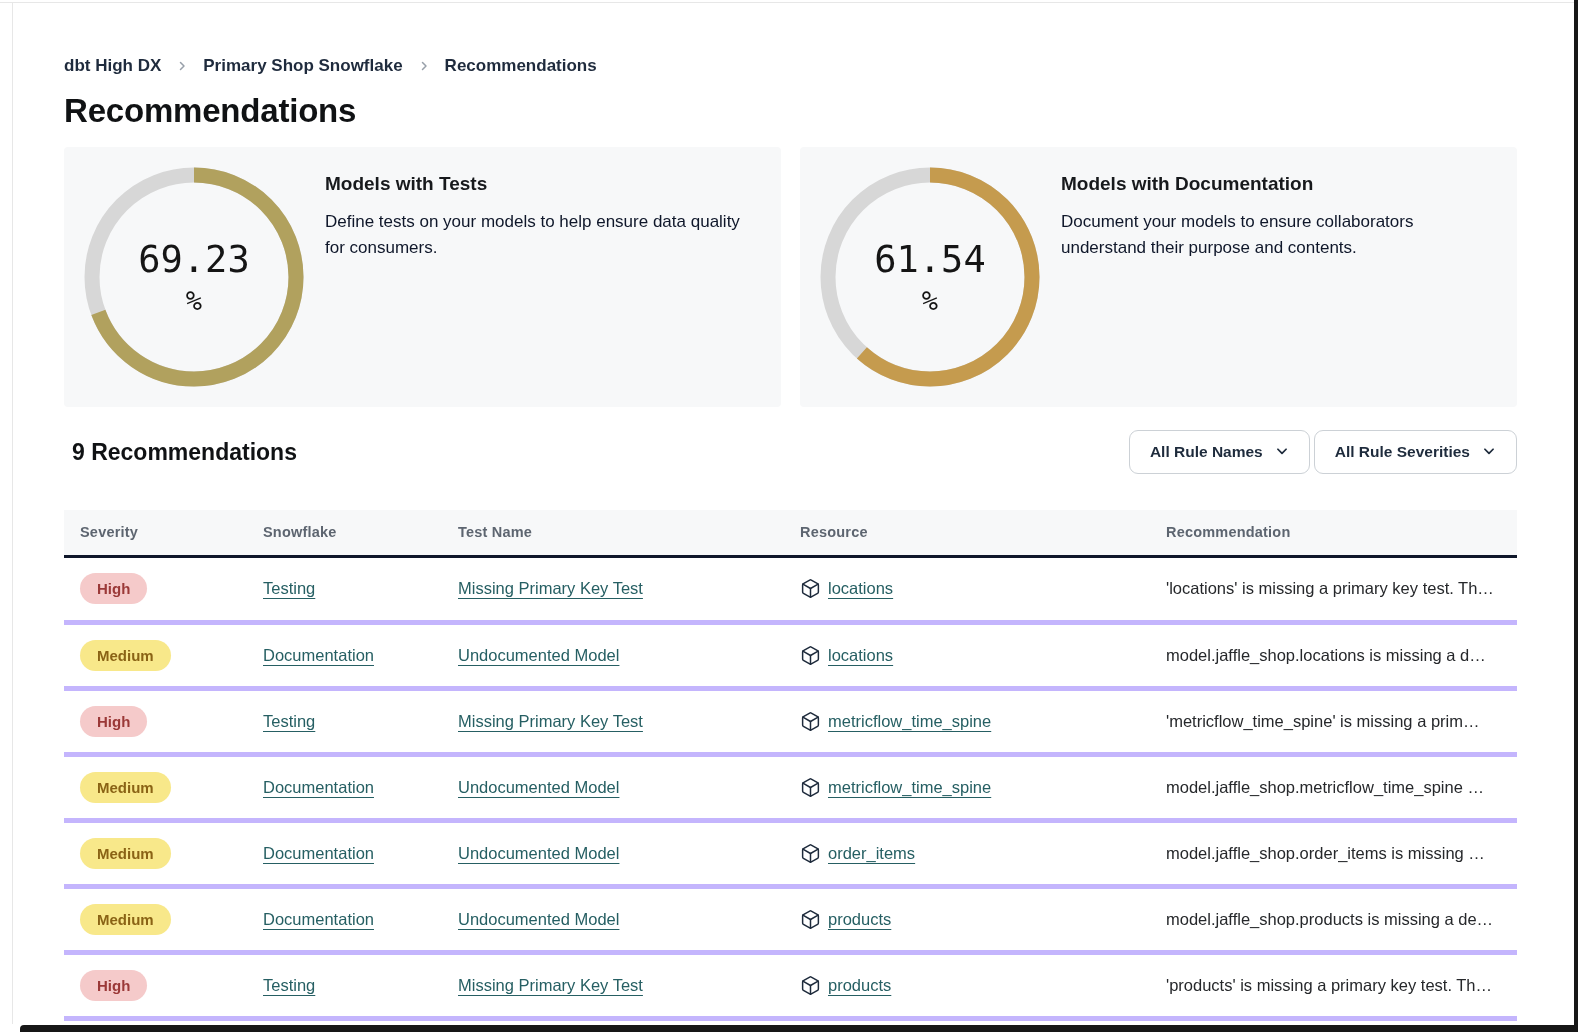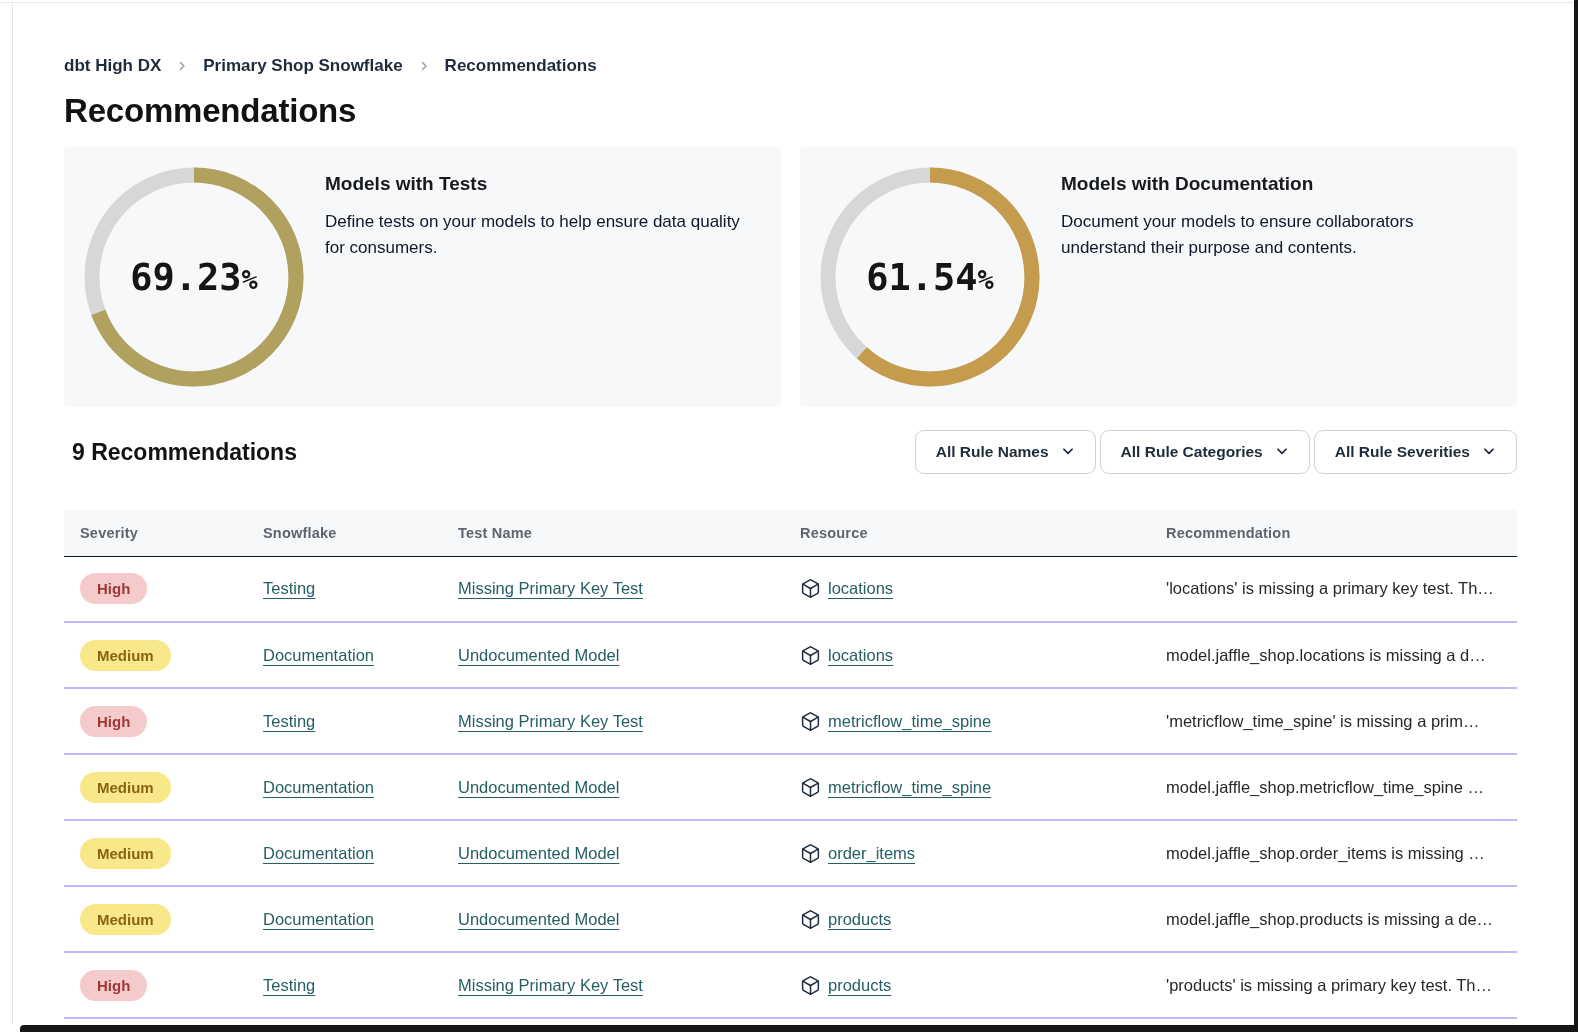--- a/index.html
+++ b/index.html
@@ -20,21 +20,21 @@
   .breadcrumb .sep { display:flex; align-items:center; color:#98a0aa; }
 
   h1.page-title { margin-top:16px; font-size:33px; font-weight:700; color:#101214; letter-spacing:-0.2px; }
 
   
   .cards { display:flex; gap:19px; margin-top:17px; }
   .card { flex:1; height:260px; background:#f7f8f9; border-radius:4px; display:flex; align-items:flex-start; padding:20px 24px 20px 20px; }
   .donut-wrap { position:relative; width:220px; height:220px; flex:0 0 220px; }
   .donut-wrap svg { transform:rotate(-90deg); }
   .donut-label { position:absolute; inset:0; display:flex; align-items:center; justify-content:center;
-                 font-family:"DejaVu Sans Mono", monospace; font-weight:700; font-size:37px; color:#151515; }
+                 font-family:"DejaVu Sans Mono", monospace; font-weight:400; font-size:37px; color:#151515;flex-direction:column; }
   .donut-label .pct-suffix { font-size:27px; margin-top:4px; }
   .card-text { margin-left:21px; padding-top:6px; max-width:445px; }
   .card-title { font-size:19px; font-weight:700; color:#17191c; }
   .card-desc { margin-top:14px; font-size:17px; line-height:26px; color:#0f172a; }
 
   
   .list-header { display:flex; align-items:center; justify-content:space-between; margin-top:23px; }
   .count-label { font-size:23px; font-weight:700; color:#101214;margin-left:8px; }
   .filters { display:flex; gap:4px;align-items:center; }
   .filter-btn { display:flex; align-items:center; gap:12px; height:44px; padding:0 20px;
@@ -43,22 +43,22 @@
   .filter-btn svg { margin-top:1px; }
 
   
   table.rec-table { width:100%; border-collapse:collapse; margin-top:36px; table-layout:fixed; }
   .rec-table col.c-severity { width:183px; }
   .rec-table col.c-category { width:195px; }
   .rec-table col.c-rule     { width:342px; }
   .rec-table col.c-resource { width:366px; }
   .rec-table thead th { background:#f7f8f9; height:46px; text-align:left; padding:0 0 0 16px;
                         font-size:14.5px; font-weight:700; color:#5d6570; letter-spacing:0.2px;
-                        border-bottom:1px solid #0f172a; }
-  .rec-table tbody td { height:66px; padding:0 0 0 16px; border-bottom:2px solid #c4b5fd;
+                        border-bottom:3px solid #0f172a; }
+  .rec-table tbody td { height:66px; padding:0 0 0 16px; border-bottom:5px solid #c4b5fd;
                         white-space:nowrap; overflow:hidden; }
   .badge { display:inline-block; padding:7px 17px; border-radius:18px; font-size:15px; font-weight:700; }
   .badge.high   { background:#f5caca; color:#9b3938; }
   .badge.medium { background:#f8e88a; color:#8a6315; }
   a.tlink { color:#265f63; font-size:16.5px; text-decoration:underline; text-underline-offset:4px;
             text-decoration-thickness:1px; cursor:pointer; }
   .resource-cell { display:flex; align-items:center; gap:7px; }
   .resource-cell svg { flex:0 0 auto; }
   .rec-text { font-size:16.5px; color:#26282b; }
 </style>
@@ -124,26 +124,20 @@
       </div>
     </div>
 
   </div>
 
   <div class="list-header">
     <div class="count-label">9 Recommendations</div>
     <div class="filters">
       <button class="filter-btn">
         <span>All Rule Names</span>
-        <span><svg width="14" height="14" viewBox="0 0 24 24" fill="none" stroke="#1e2b3c" stroke-width="3" stroke-linecap="round" stroke-linejoin="round">
-              <polyline points="5 9 12 16 19 9"></polyline>
-            </svg></span>
-      </button>
-      <button class="filter-btn">
-        <span>All Rule Categories</span>
         <span><svg width="14" height="14" viewBox="0 0 24 24" fill="none" stroke="#1e2b3c" stroke-width="3" stroke-linecap="round" stroke-linejoin="round">
               <polyline points="5 9 12 16 19 9"></polyline>
             </svg></span>
       </button>
       <button class="filter-btn">
         <span>All Rule Severities</span>
         <span><svg width="14" height="14" viewBox="0 0 24 24" fill="none" stroke="#1e2b3c" stroke-width="3" stroke-linecap="round" stroke-linejoin="round">
               <polyline points="5 9 12 16 19 9"></polyline>
             </svg></span>
       </button>

